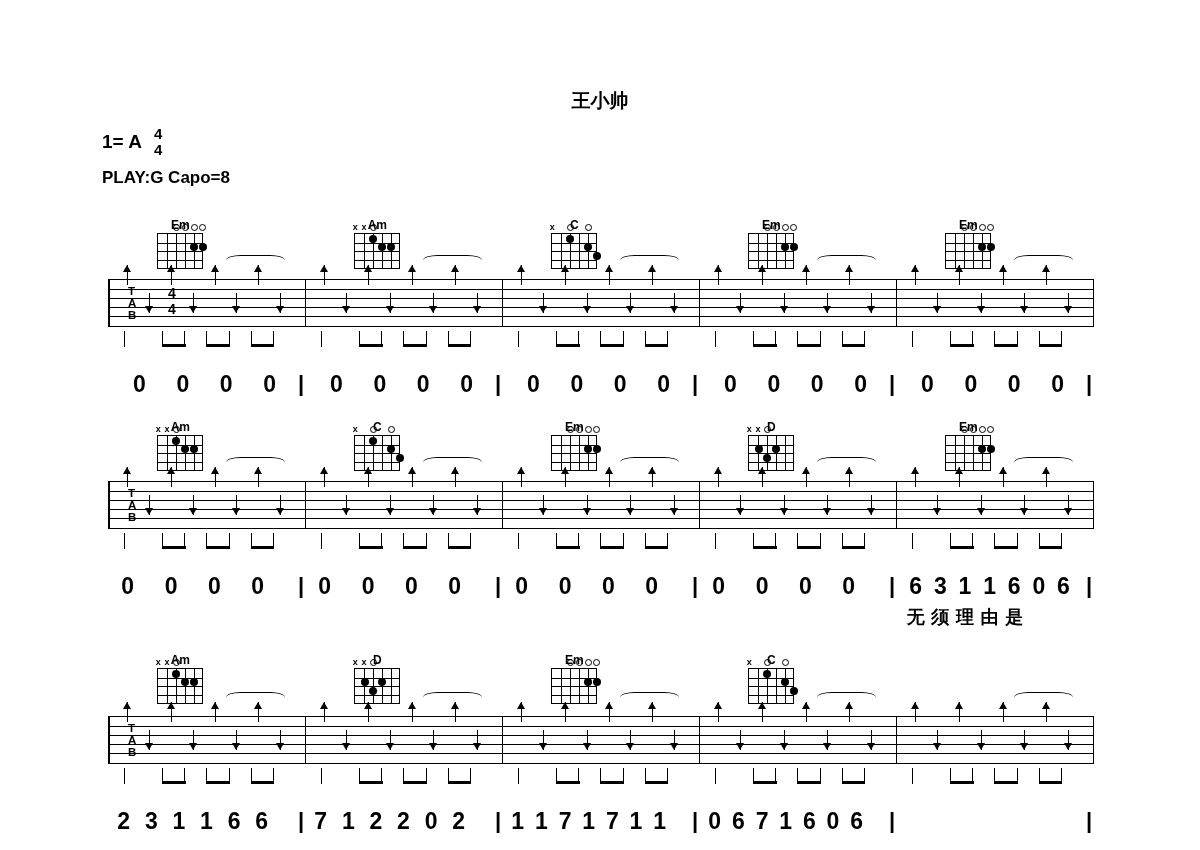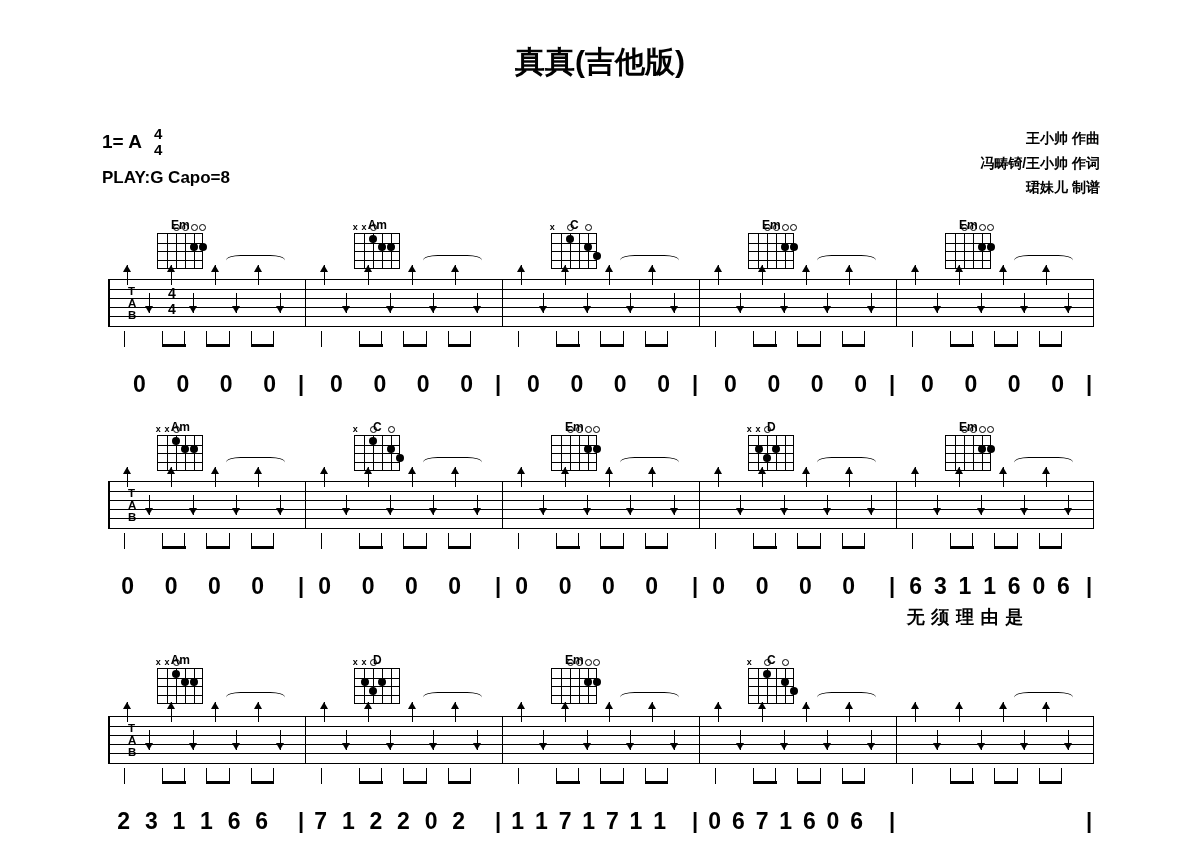--- a/index.html
+++ b/index.html
@@ -133,37 +133,32 @@
   .numrow { position:absolute; font-size:23px; font-weight:bold; }
   .num { position:absolute; text-align:center; width:22px; }
   .lyric { position:absolute; font-size:18px; font-weight:bold; width:30px; text-align:center; }
   .bar-num { position:absolute; font-size:22px; font-weight:bold; }
 </style>
 </head>
 <body>
 
 <div class="page">
 
-  <div class="title">真真(吉他版)</div>
+  <div class="subtitle">王小帅</div>
 
   <div class="keyline">
     <span>1= A</span>
     <span class="timesig">
       <span>4</span>
       <span>4</span>
     </span>
   </div>
 
   <div class="playline">PLAY:G Capo=8</div>
 
-  <div class="credits">
-    <div>王小帅 作曲</div>
-    <div>冯畴锜/王小帅 作词</div>
-    <div>珺妹儿 制谱</div>
-  </div>
 
   <div id="systems-host">
       <div class="system" style="top: 0px;">
         <div class="staff" style="top: 279px;">
           <div class="ln" style="top: 9px;"></div>
           <div class="ln" style="top: 18px;"></div>
           <div class="ln" style="top: 27px;"></div>
           <div class="ln" style="top: 36px;"></div>
         </div>
         <div class="leftcap" style="left: 108px; top: 279px; height: 48px;"></div>

